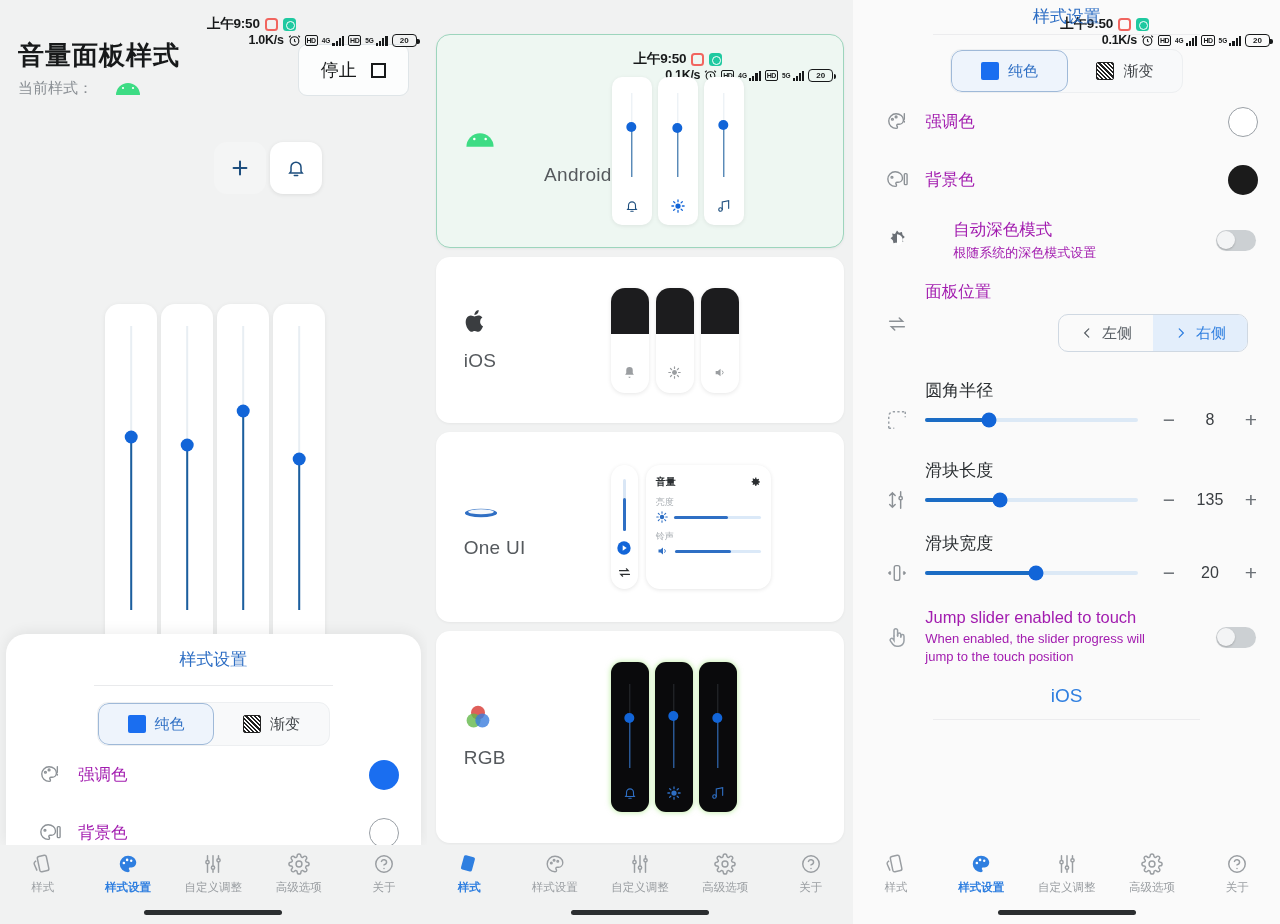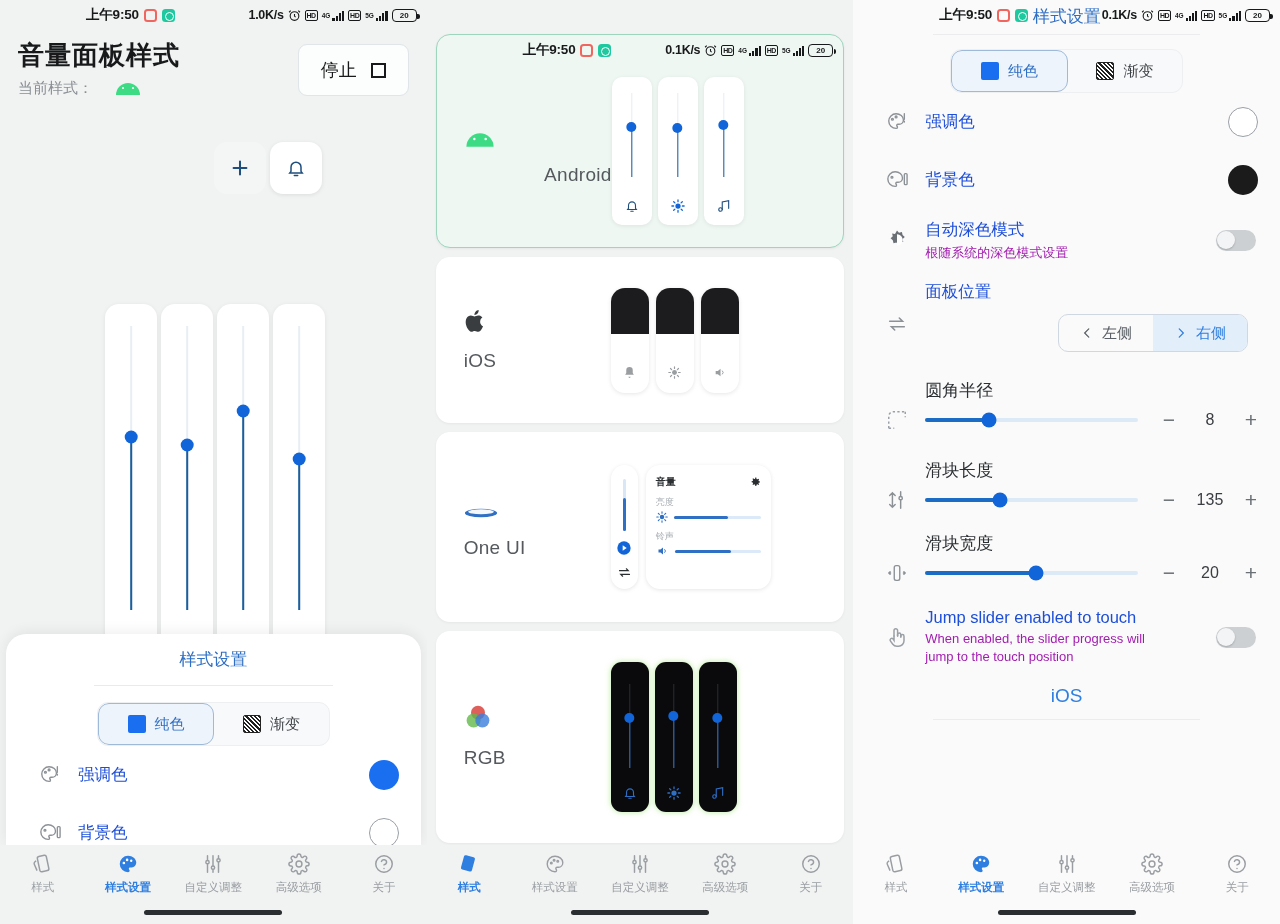--- a/index.html
+++ b/index.html
@@ -19,20 +19,21 @@
   .screen.p2 { background: #f1f2f2; }
   .screen.p3 { background: #fafafa; }
 
   
   .statusbar {
     height: 30px;
     display: flex; align-items: center;
     font-size: 13px; font-weight: bold; color: #17191a;
     position: relative;
     padding: 15px 10px;
+    flex-direction: column;
   }
   .sb-left { display: flex; align-items: center; gap: 5px; margin-left: 76px; }
   .sb-time { font-size: 13.5px; font-weight: bold; letter-spacing: -0.2px; }
   .sb-sq {
     width: 13px; height: 13px; border-radius: 3.5px;
     display: inline-block;
   }
   .sb-sq.red { border: 2px solid #f1655f; }
   .sb-sq.teal { background: #1fc9a0; position: relative; }
   .sb-sq.teal::after {
@@ -136,21 +137,21 @@
   .sw-grad {
     width:18px; height:18px; border-radius:2px; border:1.6px solid #222;
     background: repeating-linear-gradient(45deg,#222 0 1.5px,#fff 1.5px 3px);
   }
 
   .row {
     display:flex; align-items:center; padding: 0 16px; min-height: 58px;
   }
   .row-ic { width: 56px; flex:0 0 56px; display:flex; justify-content:center; color:#8c9196; }
   .row-body { flex:1; }
-  .row-title { font-size:16.5px; color:#1d4ed8; }
+  .row-title { font-size:16.5px; color:#a21caf; }
   .row-sub { font-size:13px; color:#a21caf; margin-top:3px; line-height:1.35; }
   .dot { width:30px; height:30px; border-radius:50%; margin-right:6px; }
   .dot.blue { background:#1a6ef0; }
   .dot.ring { border:1.6px solid #9aa0a6; background:#fff; }
   .dot.black { background:#1b1b1b; }
 
   
   .bottomnav {
     position:absolute; left:0; right:0; bottom:0; height:79px;
     background:#f1f2f2; display:flex; align-items:flex-start; padding-top:8px;
@@ -843,21 +844,21 @@
           <svg width="22" height="22" viewBox="0 0 24 24" fill="none" stroke="#8c9196" stroke-width="1.5">
               <path d="M10 3a8 8 0 1 0 0 16c1 0 1.5-.6 1.5-1.3 0-.9-.8-1.2-.8-2 0-.6.5-1.2 1.2-1.2h1.4A4.7 4.7 0 0 0 18 9.8C18 6 14.4 3 10 3z"></path>
               <circle cx="6.5" cy="9" r="1"></circle>
               <rect x="20" y="5" width="3" height="12" rx="1"></rect>
             </svg>
         </span>
         <span class="row-body row-title">背景色</span>
         <span class="dot black"></span>
       </div>
 
-      <div class="row" style="min-height:62px;">
+      <div class="row" style="min-height:62px;gap:28px;">
         <span class="row-ic">
           <svg width="24" height="24" viewBox="0 0 24 24" fill="#6b7076">
               <path d="M12 2.5l2 2.2 2.9-.7.7 2.9 2.2 2-2.2 2 .7 2.9-2.9.7-2 2.2-2-2.2-2.9.7-.7-2.9-2.2-2 2.2-2-.7-2.9 2.9.7z"></path>
               <path d="M12 6.2a5.8 5.8 0 0 1 0 11.6z" fill="#ffffff"></path>
             </svg>
         </span>
         <span class="row-body">
           <span class="row-title" style="display:block">自动深色模式</span>
           <span class="row-sub" style="display:block">根随系统的深色模式设置</span>
         </span>

